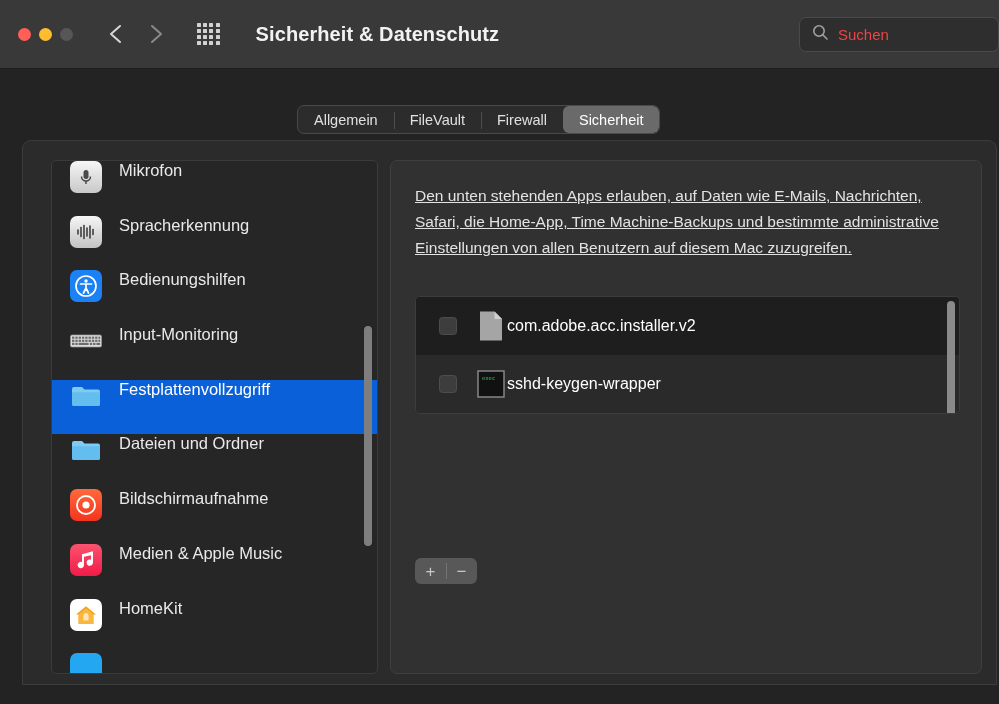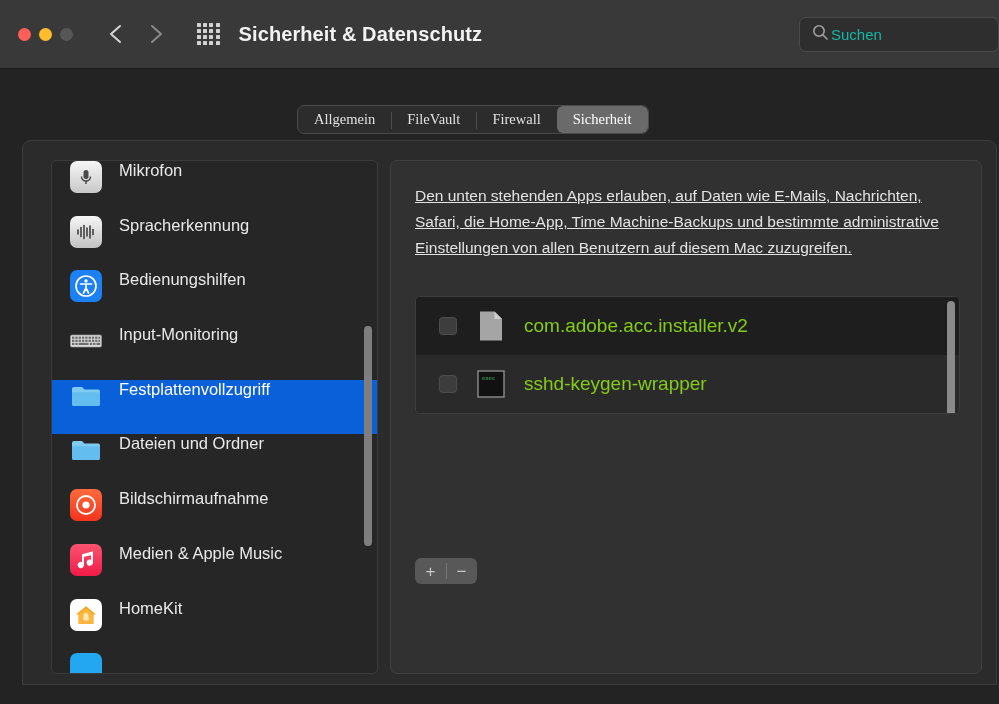--- a/index.html
+++ b/index.html
@@ -32,46 +32,45 @@
   .grid-icon {
     margin-left: 28px;
     display: grid;
     grid-template-columns: repeat(4, 4px);
     grid-template-rows: repeat(4, 4px);
     gap: 2.2px;
   }
   .grid-icon i { display: block; width: 4px; height: 4px; background: #d2d2d2; border-radius: 0.6px; }
 
   .win-title {
-    margin-left: 19px;
+    margin-left: 36px;
     font-size: 20px; font-weight: bold; color: #f2f2f2;
     letter-spacing: 0.1px;
   }
 
   .search-field {
     position: absolute; right: 0; top: 17px;
     width: 200px; height: 35px;
     background: #2e2e2e;
     border: 1px solid #4a4a4a;
     border-radius: 7px;
     display: flex; align-items: center;
   }
   .search-field .mag { margin-left: 12px; }
-  .search-text { margin-left: 2px; font-size: 15px; color: #14b8a6; }
+  .search-text { margin-left: 9px; font-size: 15px; color: #ef4444; }
 
   
   .tabbar {
     position: absolute; left: 297px; top: 105px;
     height: 29px;
     background: #2c2c2c;
     border: 1px solid #4a4a4a;
     border-radius: 7px;
     display: flex; align-items: stretch;
     overflow: hidden;
-    font-family: Liberation Serif, serif;
   }
   .tab {
     display: flex; align-items: center; justify-content: center;
     padding: 0 16px;
     font-size: 14.5px; color: #e0e0e0;
     position: relative;
   }
   .tab + .tab::before {
     content: ""; position: absolute; left: 0; top: 6px;
     width: 1px; height: 17px; background: #4d4d4d;
@@ -177,22 +176,22 @@
     border: 1px solid #4d4d4d;
     display: flex; align-items: center; justify-content: center;
   }
   .app-icon {
     width: 32px; height: 32px; flex: 0 0 32px;
     margin-left: 18px;
     display: flex; align-items: center; justify-content: center;
     position: relative;
   }
   .app-label {
-    margin-left: 17px;
-    font-size: 19px; color: #84cc16;
+    margin-left: 0;
+    font-size: 16px; color: #ffffff;
   }
   .list-scroll {
     position: absolute; right: 4px;
     width: 8px; border-radius: 4px;
     background: #8a8a8a;
   }
 
   .pm-group {
     position: absolute; left: 24px; top: 397px;
     width: 62px; height: 26px;

